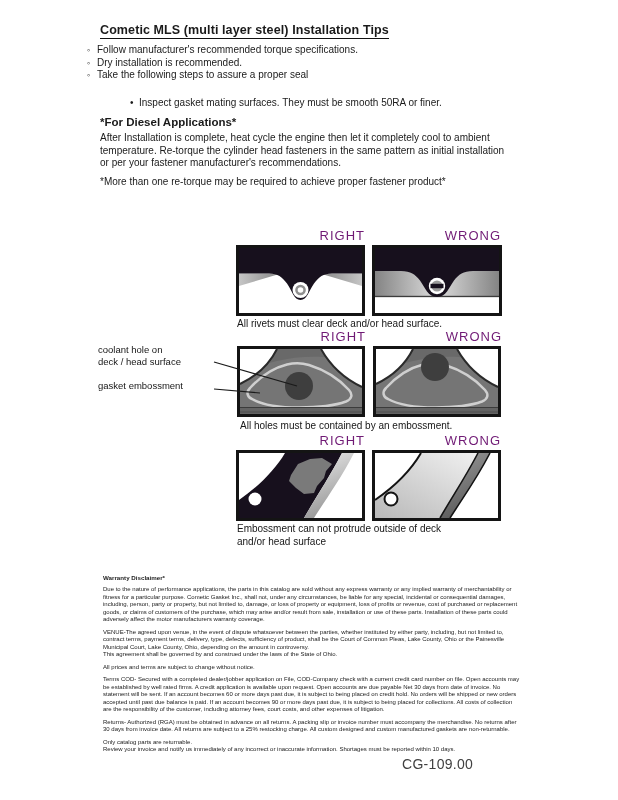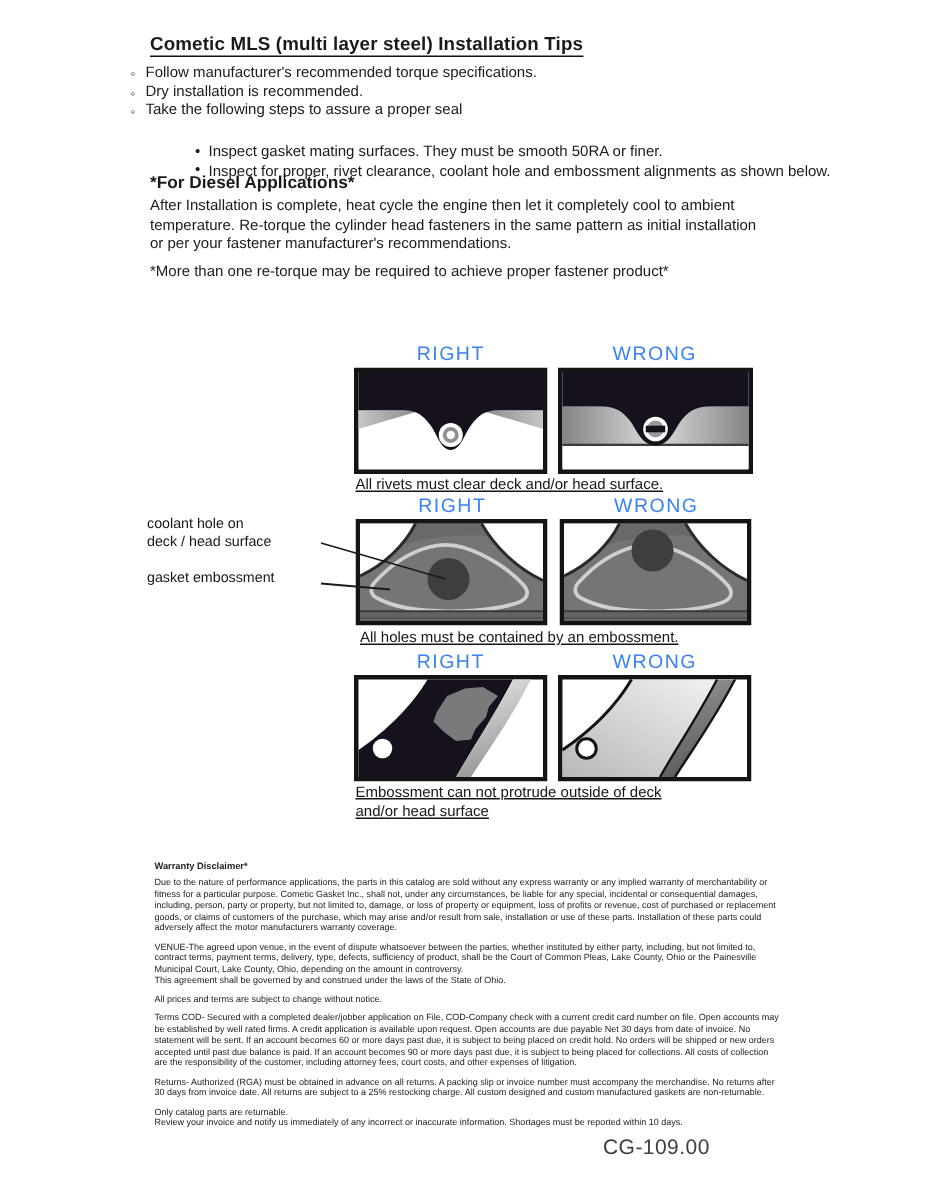--- a/index.html
+++ b/index.html
@@ -17,24 +17,24 @@
   .bullets li{white-space:nowrap;position:relative;padding-left:10px;}
   .bullets li::before{content:"◦";position:absolute;left:0;top:0;font-size:9px;}
   .subs{list-style:none;margin:15px;padding:0 0 0 28px;font-size:10px;line-height:12.7px;}
   .subs li{white-space:nowrap;position:relative;padding-left:9px;}
   .subs li::before{content:"•";position:absolute;left:0;top:-0.5px;font-size:10px;}
   
   .diesel{position:absolute;left:100px;top:116px;width:485px;}
   .diesel h2{margin:0 0 4px 0;font-size:11.5px;font-weight:bold;}
   .diesel p{margin:0 0 6px 0;font-size:10px;line-height:12.6px;white-space:pre-line;}
   
-  .dg-label{position:absolute;width:129px;text-align:center;font-size:13px;
-            letter-spacing:1px;color:#3b82f6;}
+  .dg-label{position:absolute;width:129px;text-align:right;font-size:13px;
+            letter-spacing:1px;color:#701a75;}
   .dg-box{position:absolute;width:129px;height:71px;line-height:0;}
-  .dg-caption{position:absolute;font-size:10px;line-height:12.5px;color:#161616;text-decoration:underline;}
+  .dg-caption{position:absolute;font-size:10px;line-height:12.5px;color:#161616;}
   .annos{position:absolute;left:98px;top:344px;width:114px;text-align:left;
          font-size:9.5px;line-height:11.5px;color:#161616;}
   .annos .a1{white-space:pre-line;}
   .annos .a2{margin-top:13px;}
   .leaders{position:absolute;left:205px;top:340px;z-index:3;pointer-events:none;}
   
   .warranty{position:absolute;left:103px;top:574px;width:418px;color:#222;}
   .warranty h3{margin:0 0 5px 0;font-size:6.2px;font-weight:bold;}
   .warranty p{margin:0 0 5px 0;font-size:6px;line-height:7.5px;white-space:pre-line;}
   
@@ -47,21 +47,20 @@
 
   <div class="intro">
     <h1 class="title">Cometic MLS (multi layer steel) Installation Tips</h1>
     <ul class="bullets">
       <li>Follow manufacturer's recommended torque specifications.</li>
       <li>Dry installation is recommended.</li>
       <li>Take the following steps to assure a proper seal</li>
     </ul>
     <ul class="subs">
       <li>Inspect gasket mating surfaces.  They must be smooth 50RA or finer.</li>
-      <li>Inspect for proper, rivet clearance, coolant hole and embossment alignments as shown below.</li>
     </ul>
   </div>
 
   <div class="diesel">
     <h2>*For Diesel Applications*</h2>
     <p>After Installation is complete, heat cycle the engine then let it completely cool to ambient
 temperature. Re-torque the cylinder head fasteners in the same pattern as initial installation
 or per your fastener manufacturer's recommendations.</p>
     <p>*More than one re-torque may be required to achieve proper fastener product*</p>
   </div>

